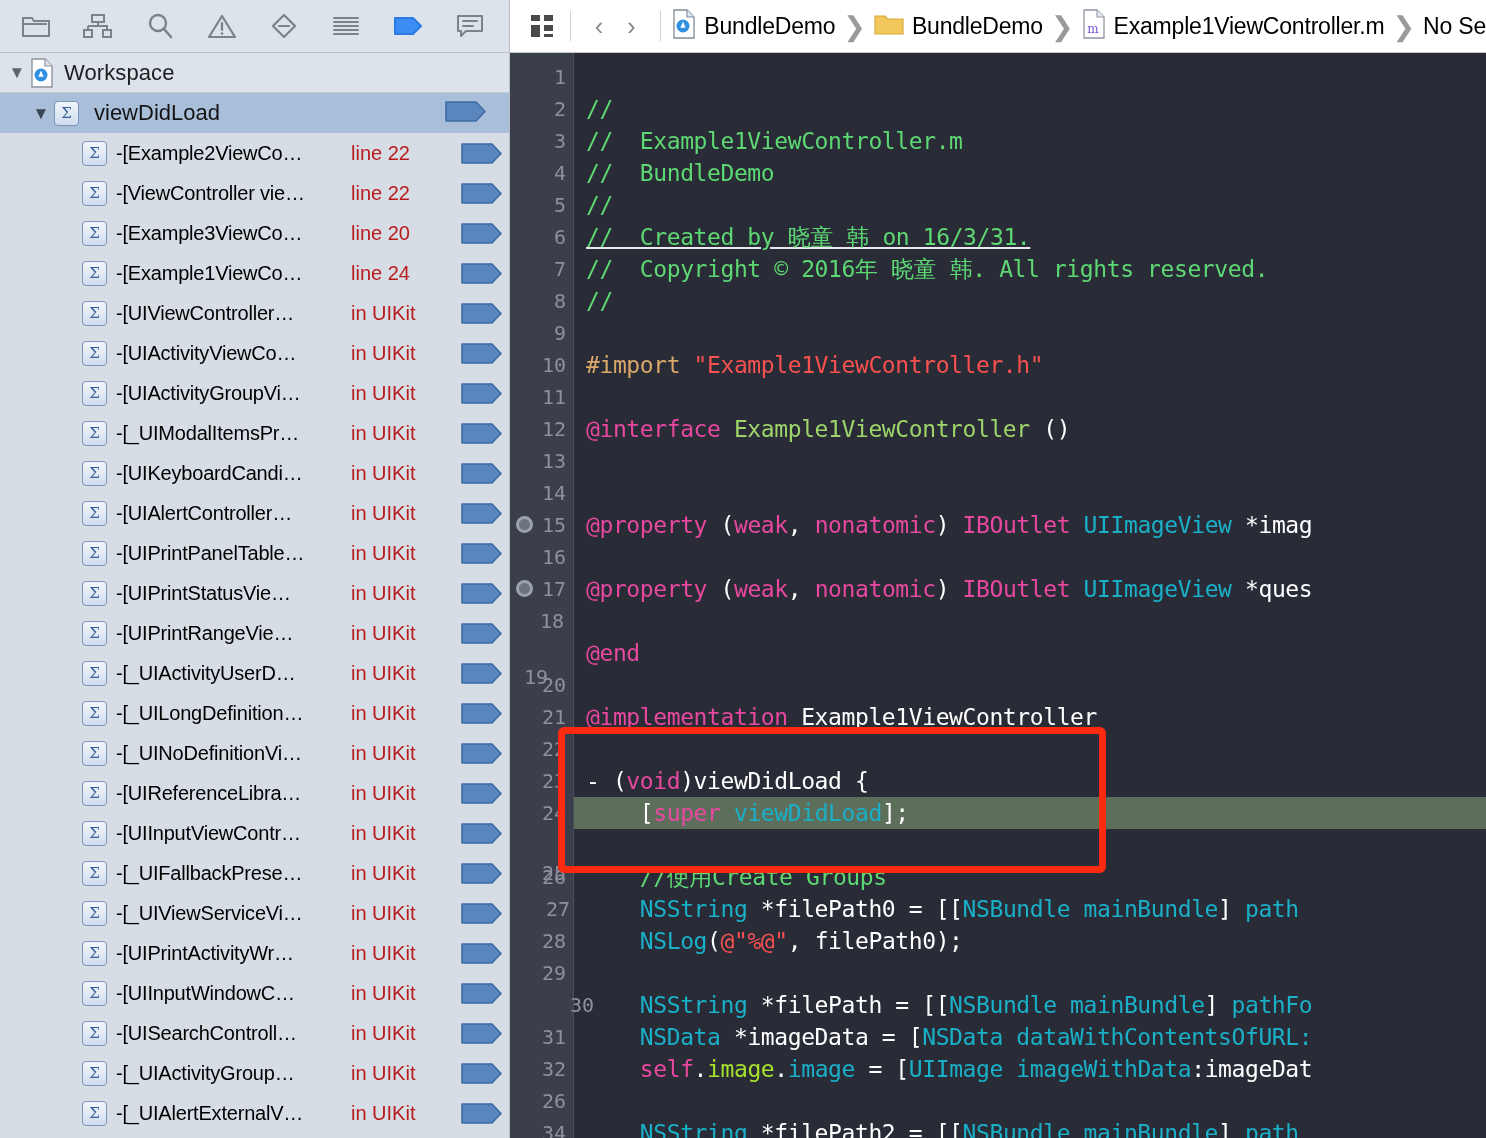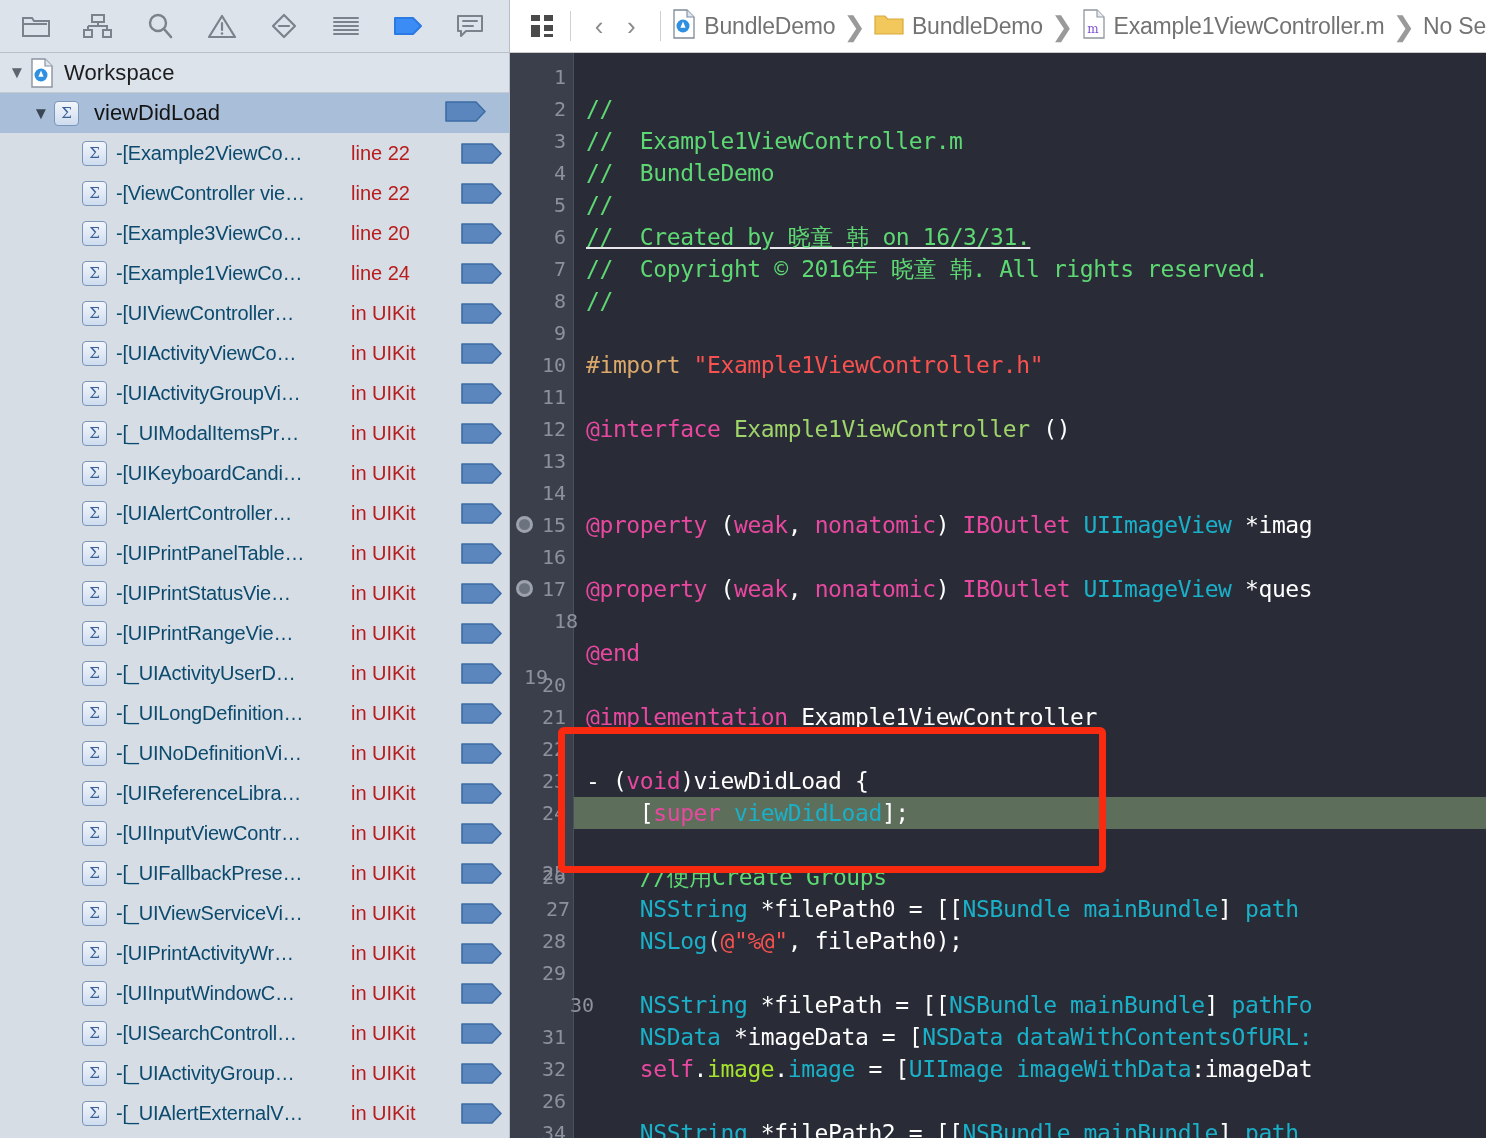--- a/index.html
+++ b/index.html
@@ -65,21 +65,21 @@
   .sigma {
     width: 25px; height: 25px; flex: 0 0 25px;
     border: 1px solid #7b96bb;
     border-radius: 4px;
     background: linear-gradient(#f2f6fb, #cfdcee);
     display: flex; align-items: center; justify-content: center;
     font-size: 15px; color: #3a6099; font-family: "DejaVu Serif", serif;
     margin-right: 9px;
   }
   .frame-name {
-    font-size: 20px; color: #0c4a6e;
+    font-size: 20px; color: #000000;
     white-space: nowrap; overflow: hidden;
     width: 235px; flex: 0 0 235px;
     letter-spacing: -0.2px;
   }
   .frame-loc {
     font-size: 20px; color: #b91c1c;
     white-space: nowrap;
     width: 110px; flex: 0 0 110px;
   }
   .frame-bar { width: 42px; height: 21px; flex: 0 0 42px; }
@@ -98,21 +98,21 @@
     display: flex; align-items: center;
     padding-left: 16px;
     overflow: hidden;
     white-space: nowrap;
   }
   .bc-btn { width: 40px; height: 40px; display:flex; align-items:center; justify-content:center; }
   .bc-sep-v { width: 1px; height: 30px; background: #d0d0d0; margin: 0 12px; }
   .bc-arrow { font-size: 26px; color: #8b8b8b; padding: 0 8px; font-weight: 300; }
   .bc-chev { font-size: 27px; color: #9a9a9a; padding: 0 8px; font-family: "DejaVu Sans", sans-serif; }
   .bc-item { display: flex; align-items: center; gap: 8px; }
-  .bc-text { font-size: 23px; color: #737373; letter-spacing: -0.2px; }
+  .bc-text { font-size: 23px; color: #000000; letter-spacing: -0.2px; }
 
   #code-area {
     flex: 1 1 auto; position: relative;
     background: #292c37;
     display: flex;
     overflow: hidden;
   }
   #gutter {
     width: 64px; flex: 0 0 64px;
     background: #3b3f4c;
@@ -548,21 +548,21 @@
           <div class="gline" style="position: absolute; top: 232px; left: 0px; width: 64px;">8</div>
           <div class="gline" style="position: absolute; top: 264px; left: 0px; width: 64px;">9</div>
           <div class="gline" style="position: absolute; top: 296px; left: 0px; width: 64px;">10</div>
           <div class="gline" style="position: absolute; top: 328px; left: 0px; width: 64px;">11</div>
           <div class="gline" style="position: absolute; top: 360px; left: 0px; width: 64px;">12</div>
           <div class="gline" style="position: absolute; top: 392px; left: 0px; width: 64px;">13</div>
           <div class="gline" style="position: absolute; top: 424px; left: 0px; width: 64px;">14</div>
           <div class="gline" style="position: absolute; top: 456px; left: 0px; width: 64px;">15<span class="bp-dot"></span></div>
           <div class="gline" style="position: absolute; top: 488px; left: 0px; width: 64px;">16</div>
           <div class="gline" style="position: absolute; top: 520px; left: 0px; width: 64px;">17<span class="bp-dot"></span></div>
-          <div class="gline" style="position: absolute; top: 552px; left: 16px; width: 60px;">18</div>
+          <div class="gline" style="position: absolute; top: 552px; left: 2px; width: 60px;">18</div>
           <div class="gline" style="position: absolute; top: 608px; left: 0px; width: 46px;">19</div>
           <div class="gline" style="position: absolute; top: 616px; left: 0px; width: 64px;">20</div>
           <div class="gline" style="position: absolute; top: 648px; left: 0px; width: 64px;">21</div>
           <div class="gline" style="position: absolute; top: 680px; left: 0px; width: 64px;">22</div>
           <div class="gline" style="position: absolute; top: 712px; left: 0px; width: 64px;">23</div>
           <div class="gline" style="position: absolute; top: 744px; left: 0px; width: 64px;">24</div>
           <div class="gline" style="position: absolute; top: 776px; left: 0px; width: 64px; margin-top: 28px;">25</div>
           <div class="gline" style="position: absolute; top: 808px; left: 0px; width: 64px;">26</div>
           <div class="gline" style="position: absolute; top: 840px; left: 0px; width: 68px;">27</div>
           <div class="gline" style="position: absolute; top: 872px; left: 0px; width: 64px;">28</div>

